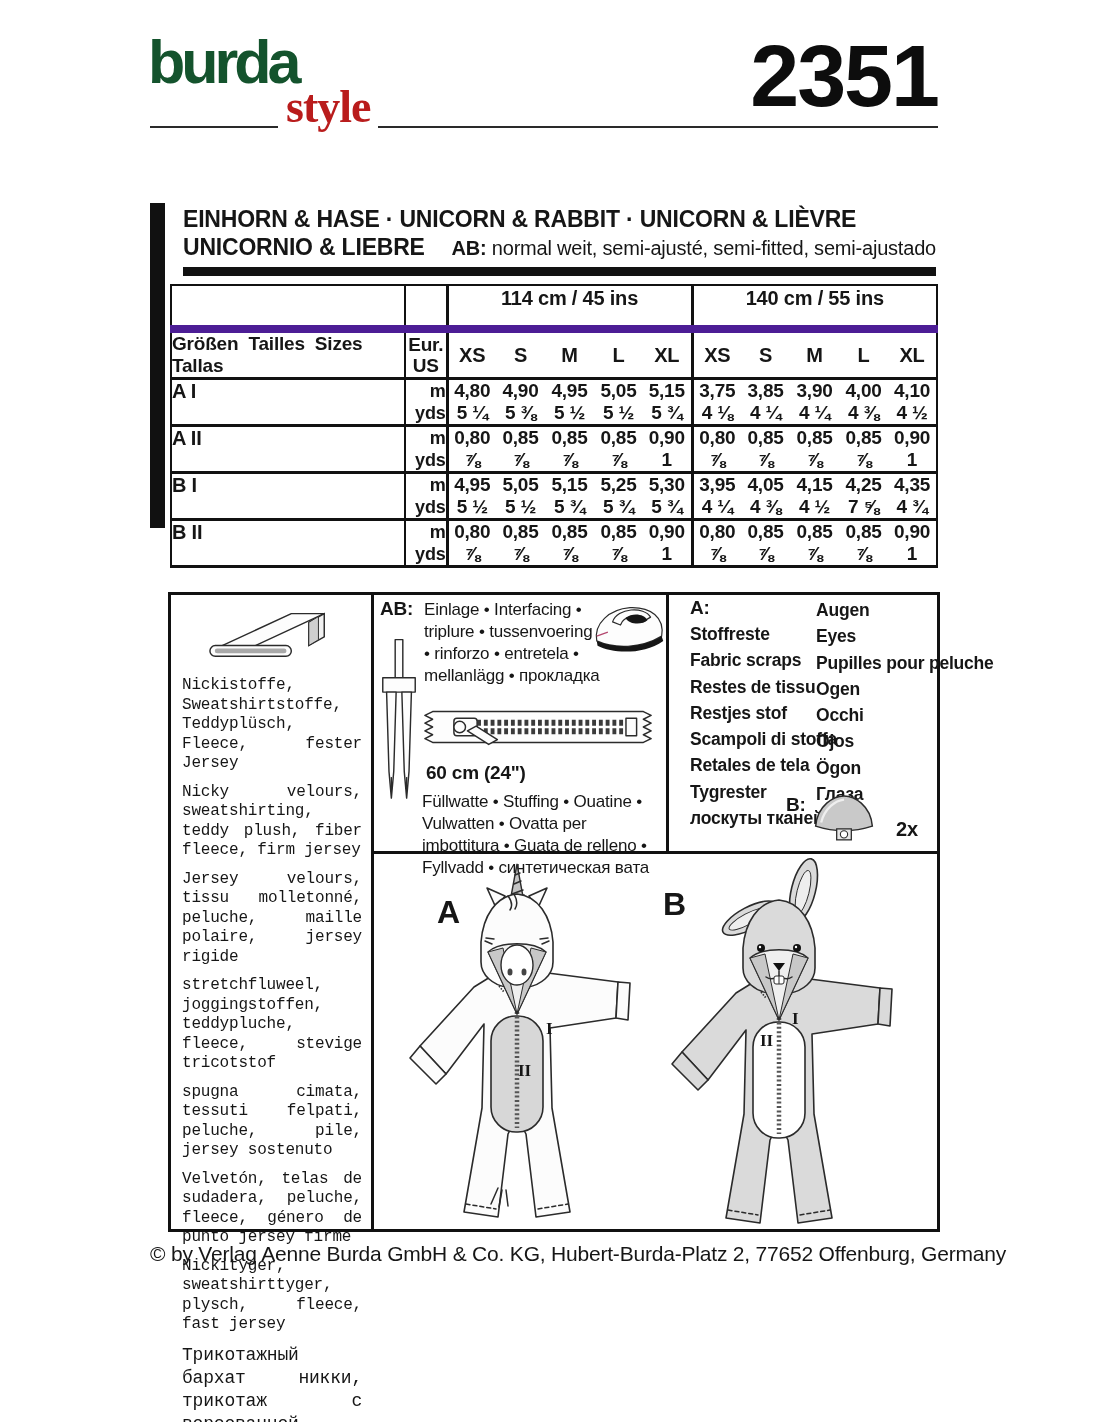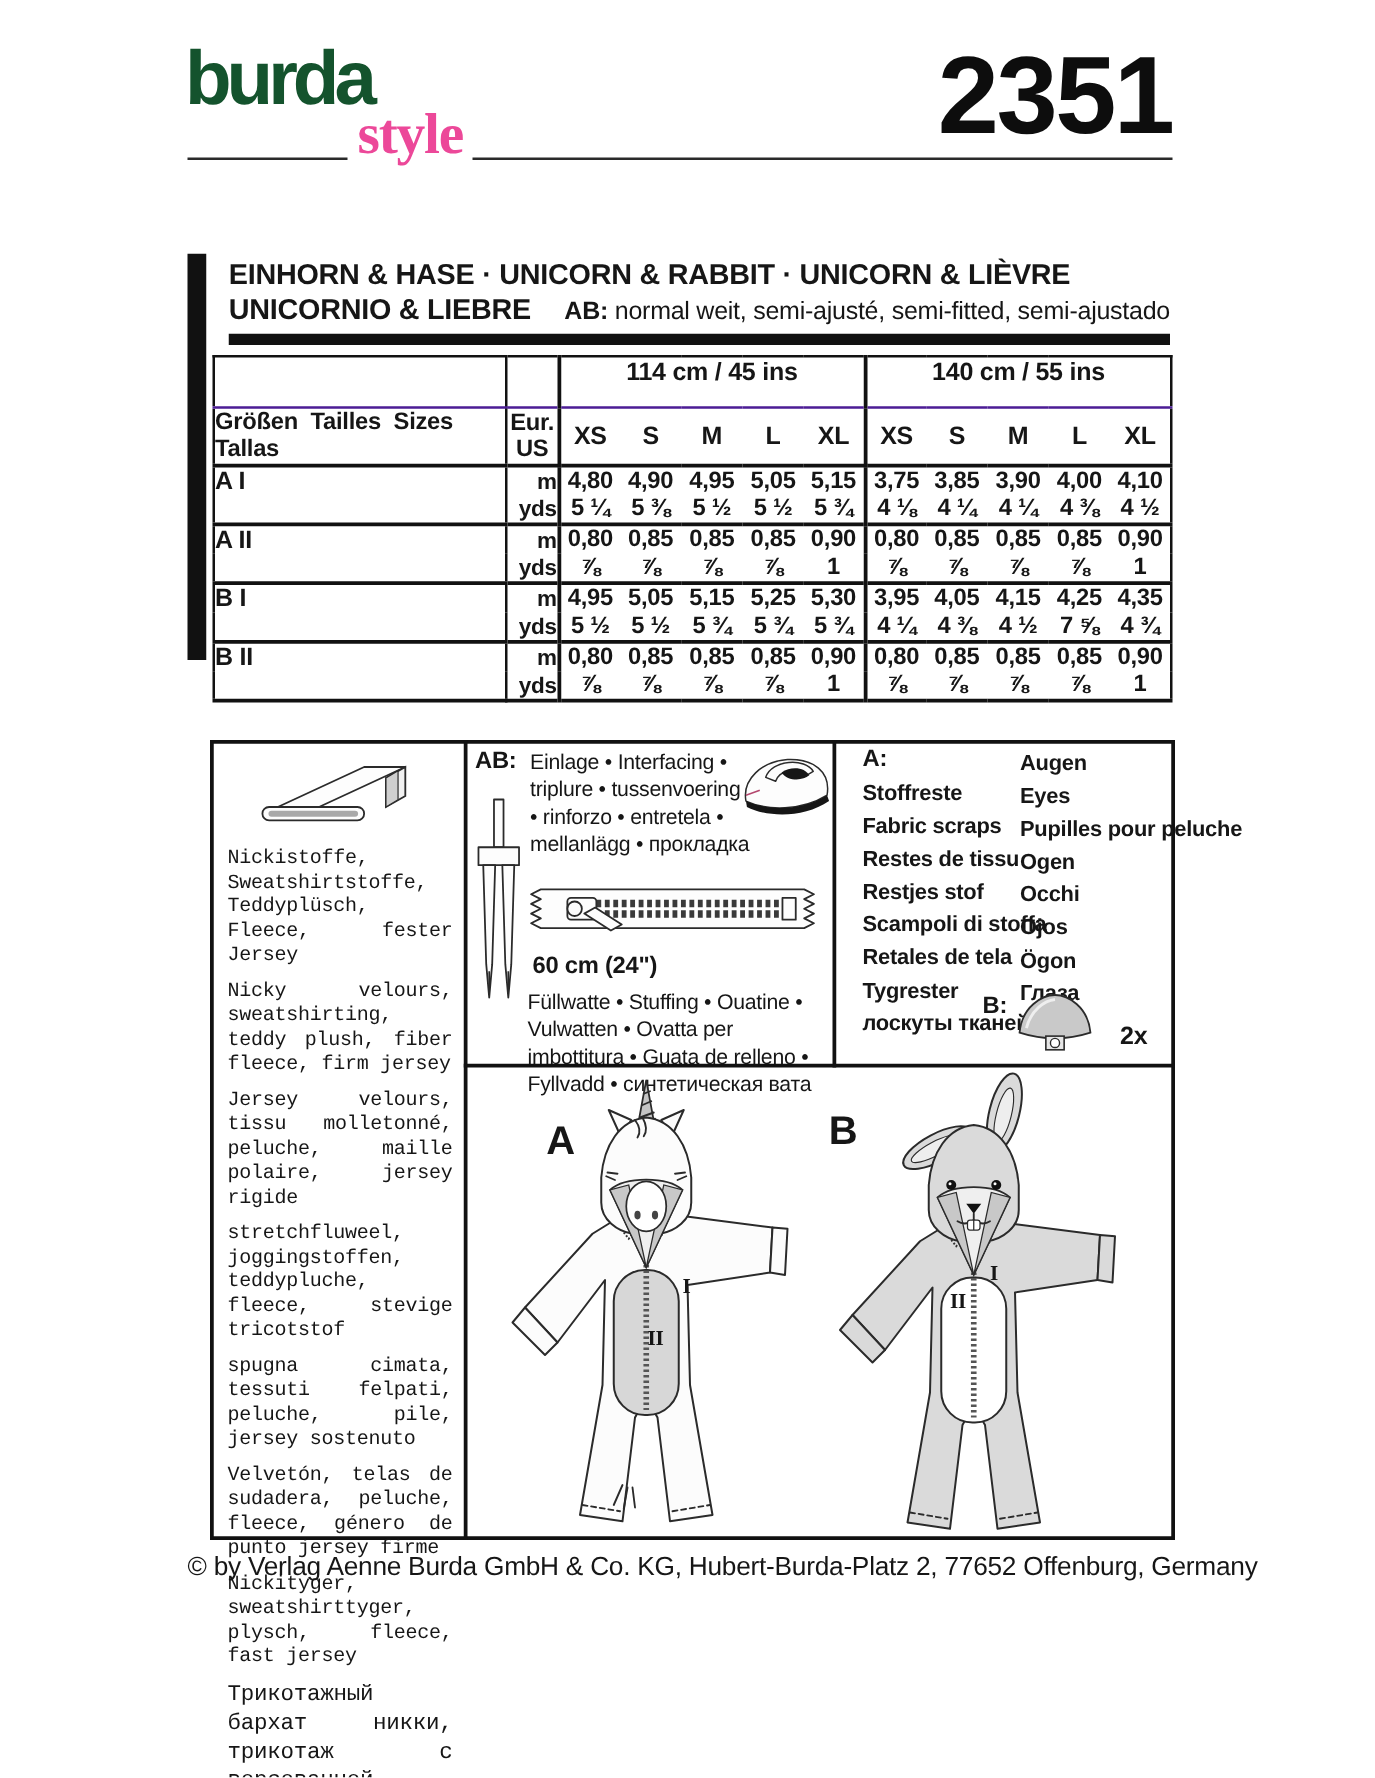--- a/index.html
+++ b/index.html
@@ -3,38 +3,38 @@
 <meta charset="utf-8">
 <style>
   html,body{margin:0;padding:0;background:#ffffff;}
   #page{position:relative;width:1100px;height:1422px;background:#ffffff;overflow:hidden;
         font-family:"Liberation Sans",sans-serif;color:#161616;letter-spacing:-0.2px;}
   .abs{position:absolute;}
 
   
   .brand-word{font-size:61px;font-weight:700;letter-spacing:-4px;line-height:1;color:#14532d;}
   .brand-style{font-family:"Liberation Serif",serif;font-weight:700;font-size:46px;line-height:1;
-               color:#ec4899;background:#fff;padding:0 8px;letter-spacing:-1px;}
+               color:#b91c1c;background:#fff;padding:0 8px;letter-spacing:-1px;}
   .brand-rule{height:2px;background:#2a2a2a;}
   .pattern-no{font-size:88px;font-weight:700;letter-spacing:-2px;line-height:1;color:#0d0d0d;}
 
   
   .title-sidebar{background:#111;}
   .t1{font-size:23px;font-weight:700;white-space:nowrap;}
   .t2row{display:flex;justify-content:space-between;align-items:baseline;}
   .t2{font-size:23px;font-weight:700;white-space:nowrap;}
   .fit{font-size:20px;white-space:nowrap;}
   .fit b{font-weight:700;}
   .thick-rule{background:#111;}
 
   
   table.tbl{border-collapse:collapse;table-layout:fixed;width:766px;
             border:2px solid #111;border-bottom:3px solid #111;}
   .tbl td{padding:0;}
-  tr.groups td{border-bottom:2px solid #4c1d95;font-weight:700;font-size:20px;text-align:center;padding:1px 0 15px;}
+  tr.groups td{border-bottom:8px solid #4c1d95;font-weight:700;font-size:20px;text-align:center;padding:1px 0 15px;}
   tr.sizes td{border-bottom:3px solid #111;}
   .lblcol{border-right:2px solid #111;}
   .unitcol{border-right:3px solid #111;}
   .bR3{border-right:3px solid #111 !important;}
   .hdr-label{font-weight:700;font-size:19px;text-align:left;padding:6px 0 10px 6px;word-spacing:5px;}
   .eurus{font-weight:700;font-size:19px;text-align:center;line-height:1.12;padding:4px 2px 8px 0;}
   tr.row-m td{border-top:3px solid #111;}
   .lbl{font-weight:700;font-size:20px;text-align:left;padding:2px 6px;vertical-align:top;}
   .unit{font-weight:700;font-size:18px;text-align:right;padding:1px 5px 1px 0;}
   .val{font-weight:700;font-size:19px;text-align:center;padding:1px 0;height:22px;}

